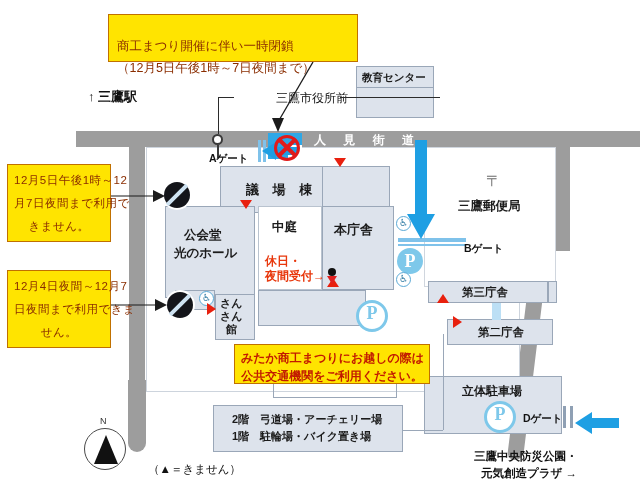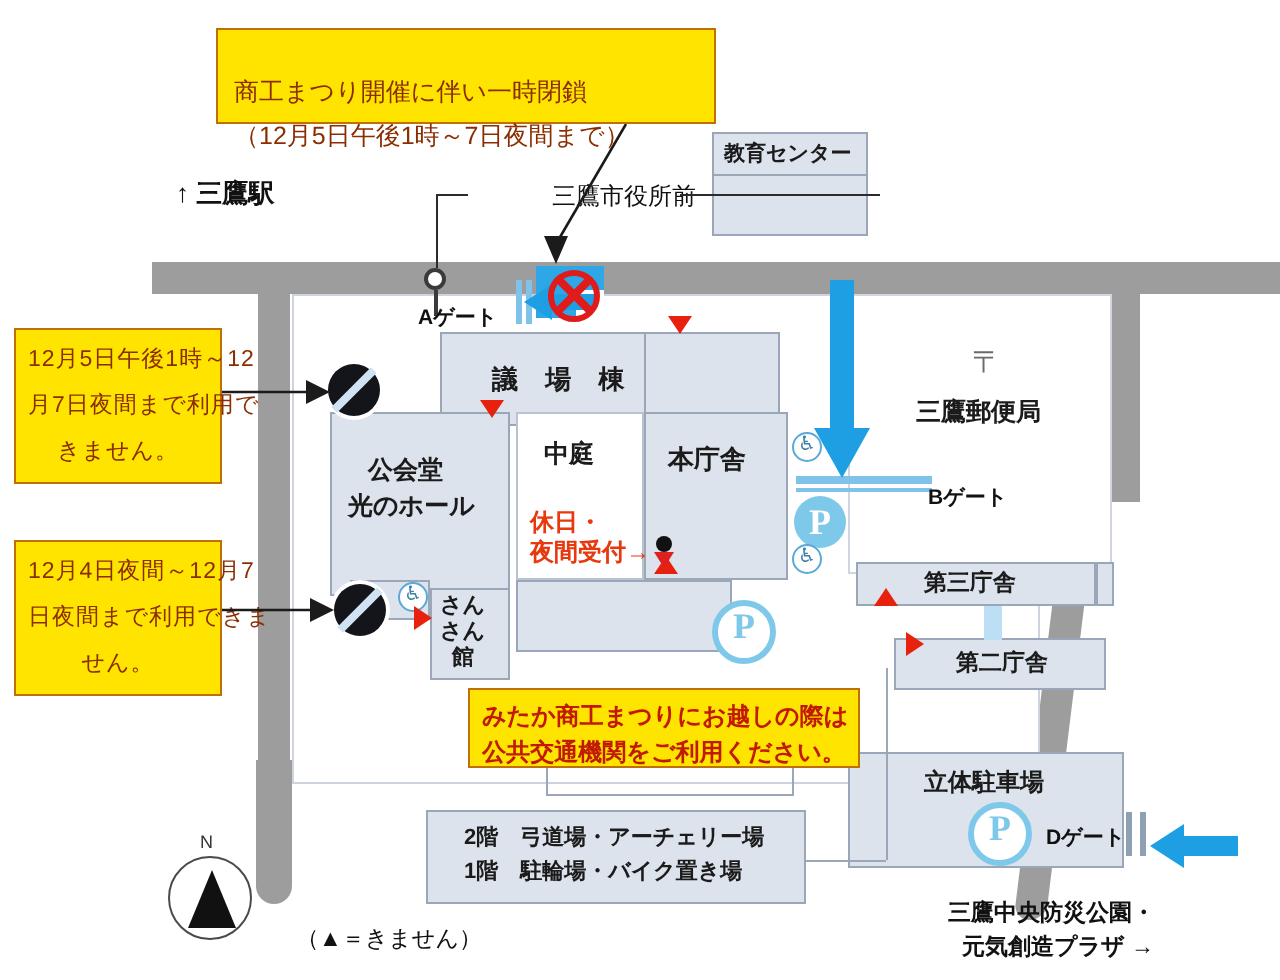--- a/index.html
+++ b/index.html
@@ -98,20 +98,21 @@
 <body>
 
 <div id="map">
 
   <div class="road" style="left:76px;top:131px;width:564px;height:16px;"></div>
   <div class="road" style="left:129px;top:131px;width:16px;height:260px;"></div>
   <div class="road" style="left:128px;top:380px;width:18px;height:72px;border-radius:0 0 9px 9px;"></div>
   <div class="road" style="left:555px;top:131px;width:15px;height:120px;"></div>
   <div class="road" style="left:520px;top:245px;width:16px;height:215px;transform:skewX(-7deg);border-radius:0 0 8px 8px;"></div>
 
+  <div class="road-label" style="left:314px;top:132px;">人 見 街 道</div>
 
   <div class="txt txt-m" style="left:88px;top:88px;font-size:13px;">↑ 三鷹駅</div>
 
   <div class="bldg-plain" style="left:146px;top:147px;width:374px;height:245px;background:#ffffff;border:1px solid #cdd4dd;"></div>
   <div class="bldg-plain" style="left:424px;top:147px;width:132px;height:140px;background:#ffffff;border:1px solid #cdd4dd;"></div>
 
   <div class="bldg" style="left:356px;top:66px;width:78px;height:52px;"></div>
   <div class="bldg" style="left:356px;top:66px;width:78px;height:22px;"></div>
   <div class="bl" style="left:362px;top:71px;font-size:10.5px;">教育センター</div>
 

